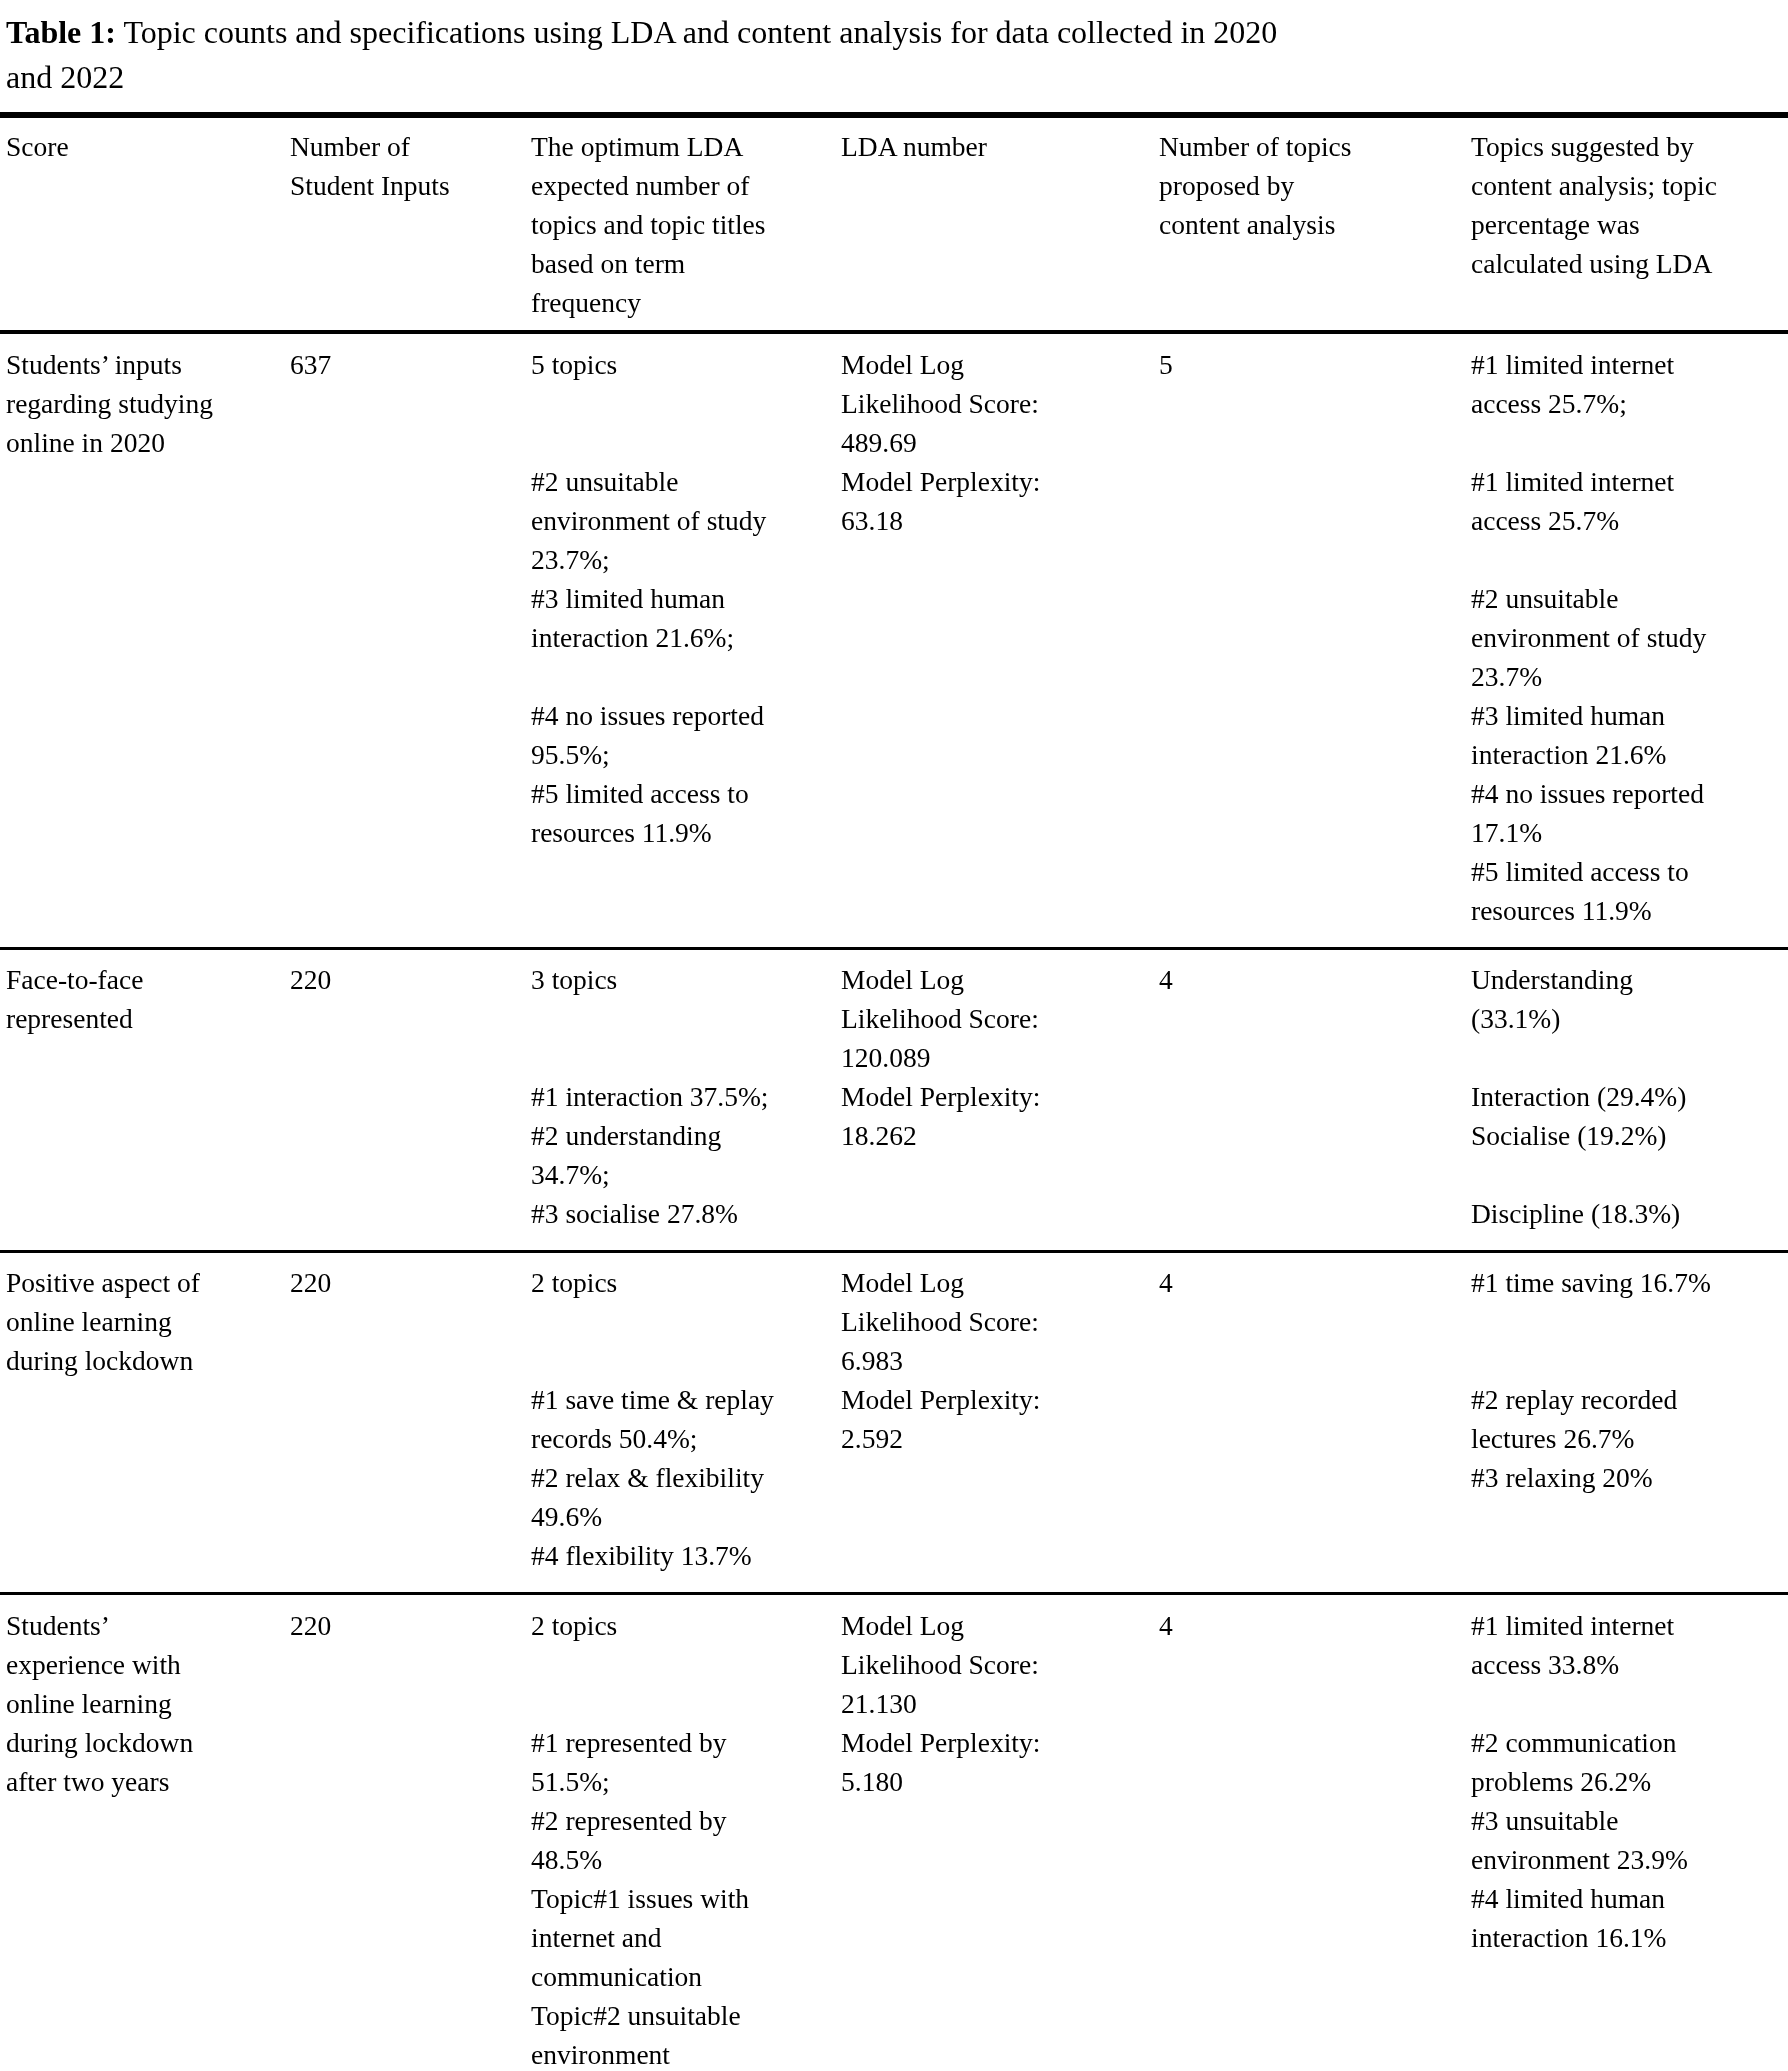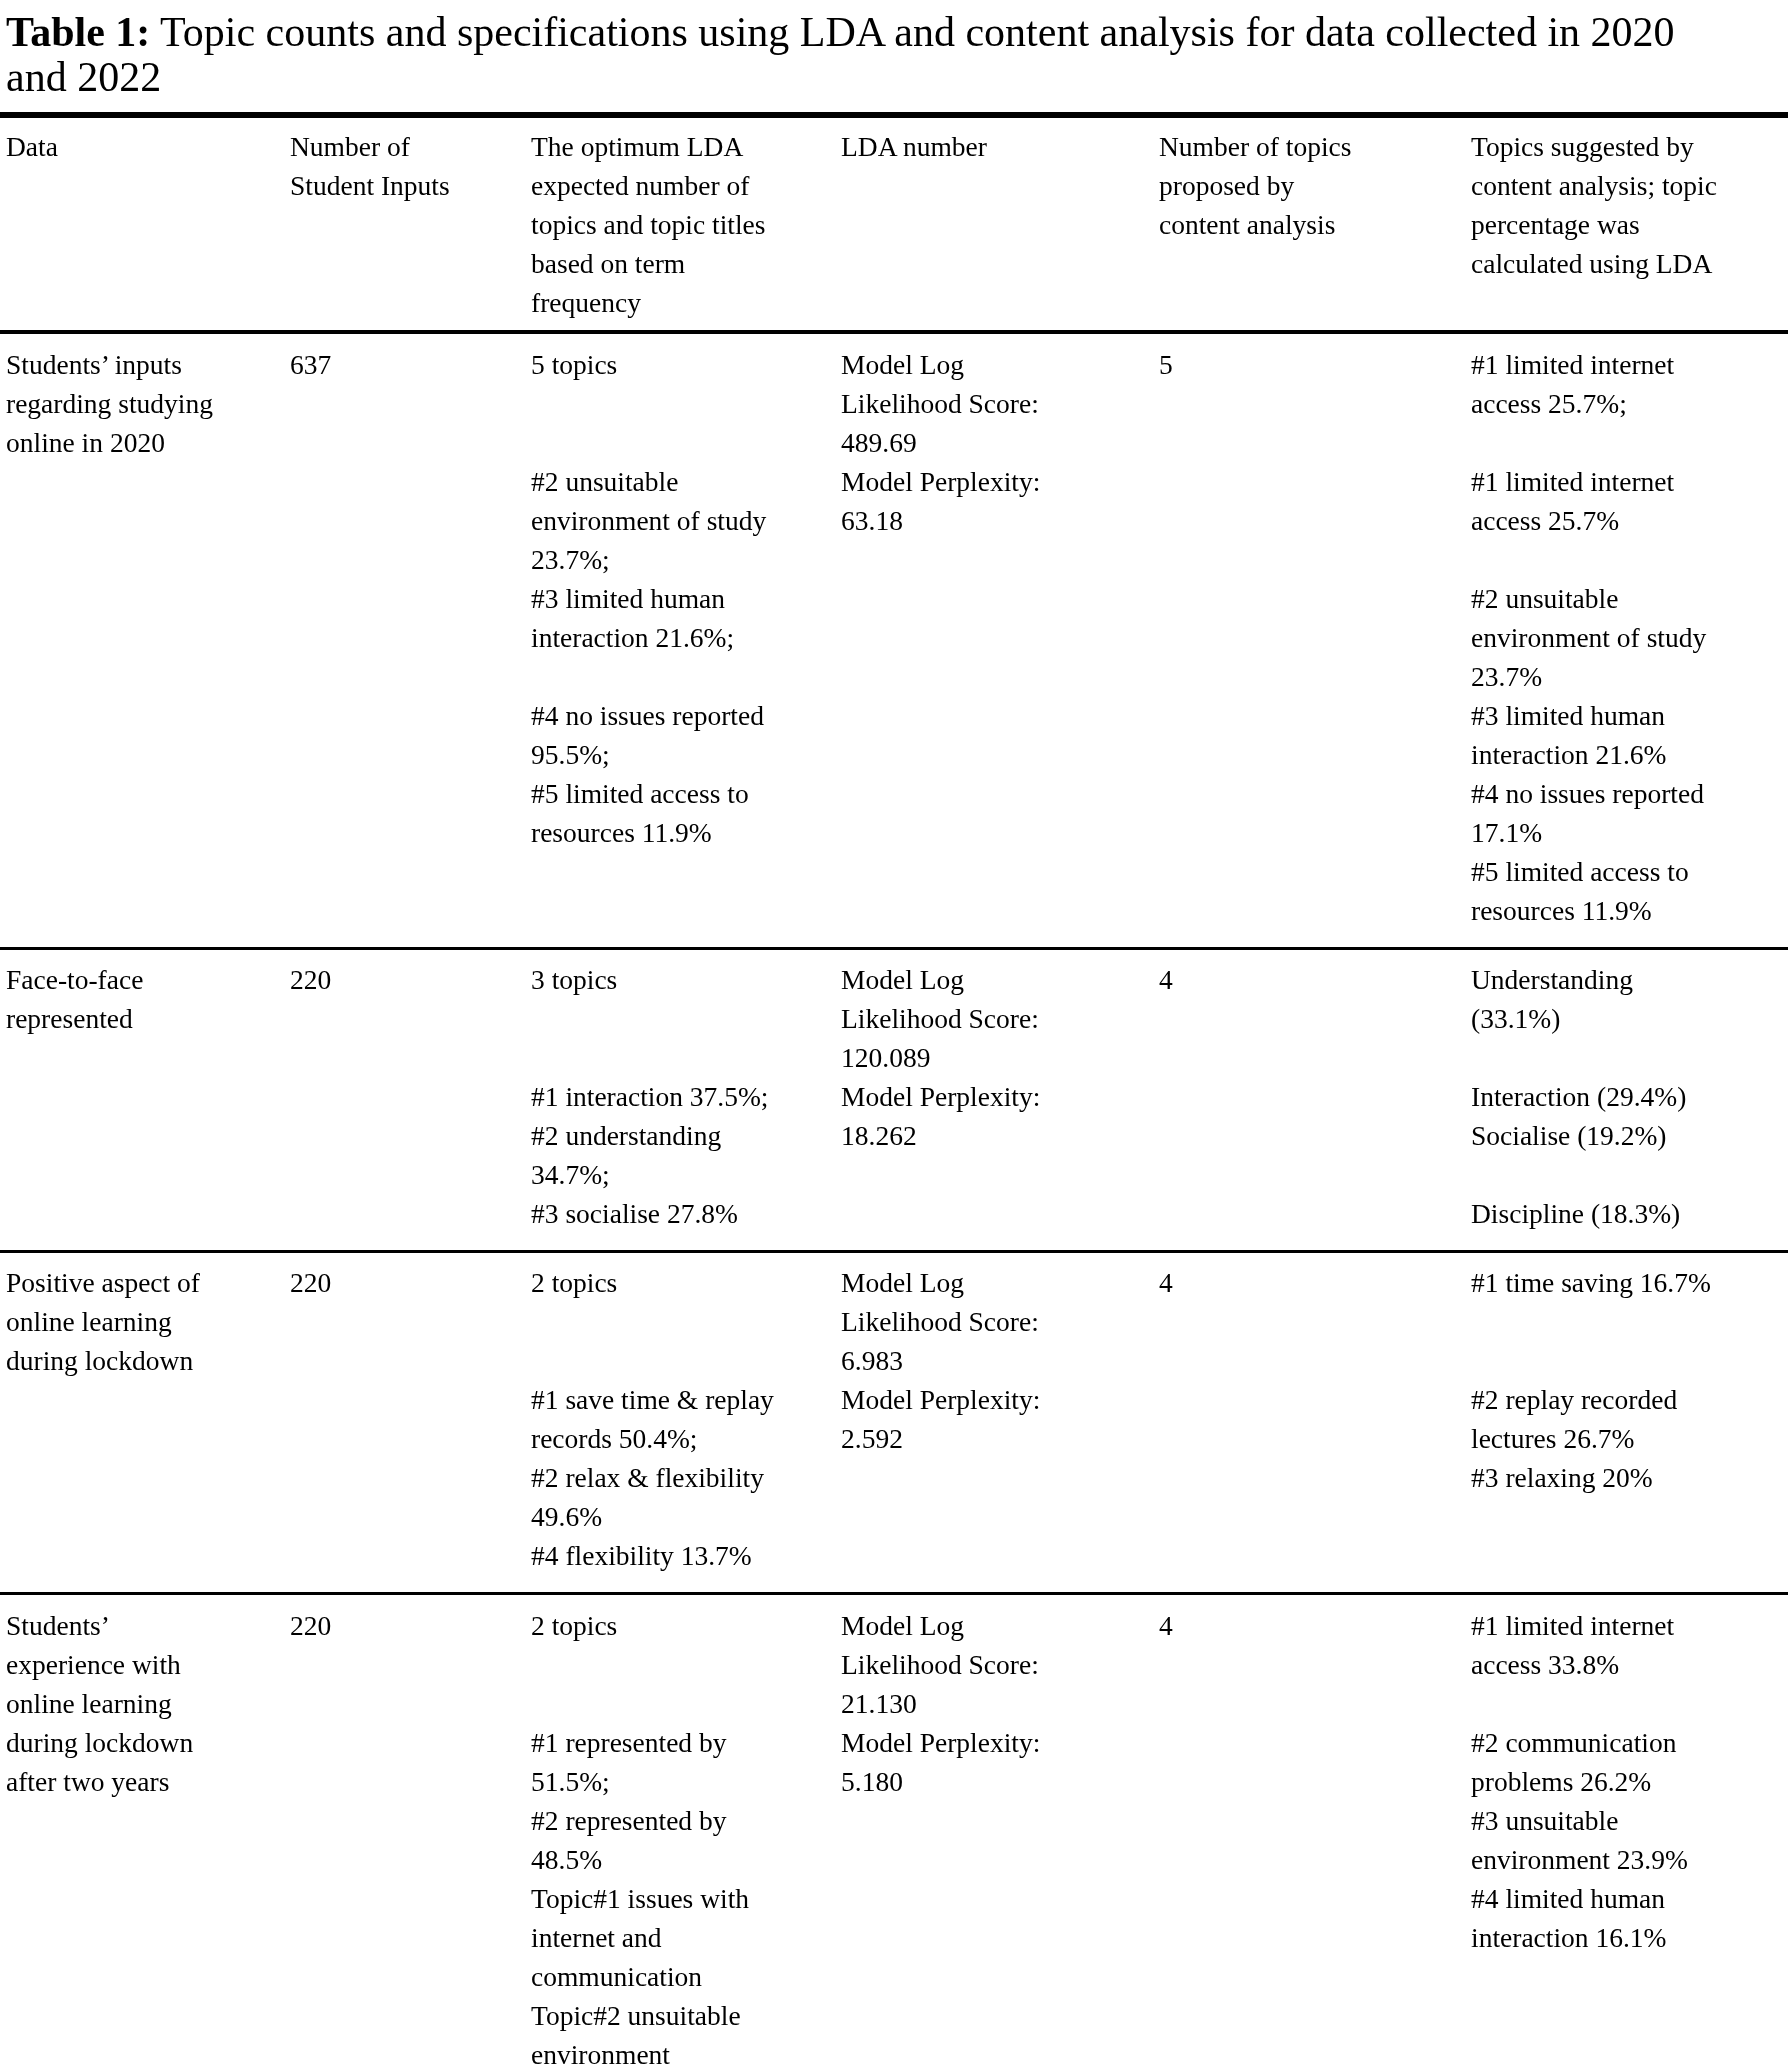--- a/index.html
+++ b/index.html
@@ -8,21 +8,21 @@
     height:2072px;
     background:#ffffff;
     color:#000000;
     font-family:"Liberation Serif", serif;
     position:relative;
     box-sizing:border-box;
     padding-top:8.6px;
     overflow:hidden;
   }
   .caption{
-    font-size:42px;
+    font-size:32px;
     line-height:45px;
     margin:1.7px 6.9px 12px 6px;
     color:#000;
   }
   .caption .cap-label{font-weight:bold;}
   .caption .cap-text{white-space:pre-line;}
   table.paper-table{
     width:1789px;
     border-collapse:collapse;
     table-layout:fixed;
@@ -61,21 +61,21 @@
     <colgroup>
       <col style="width:284px">
       <col style="width:241px">
       <col style="width:310px">
       <col style="width:318px">
       <col style="width:312px">
       <col style="width:324px">
     </colgroup>
     <thead>
       <tr>
-        <th>Data</th>
+        <th>Score</th>
         <th>Number of
 Student Inputs</th>
         <th>The optimum LDA
 expected number of
 topics and topic titles
 based on term
 frequency</th>
         <th>LDA number</th>
         <th>Number of topics
 proposed by

